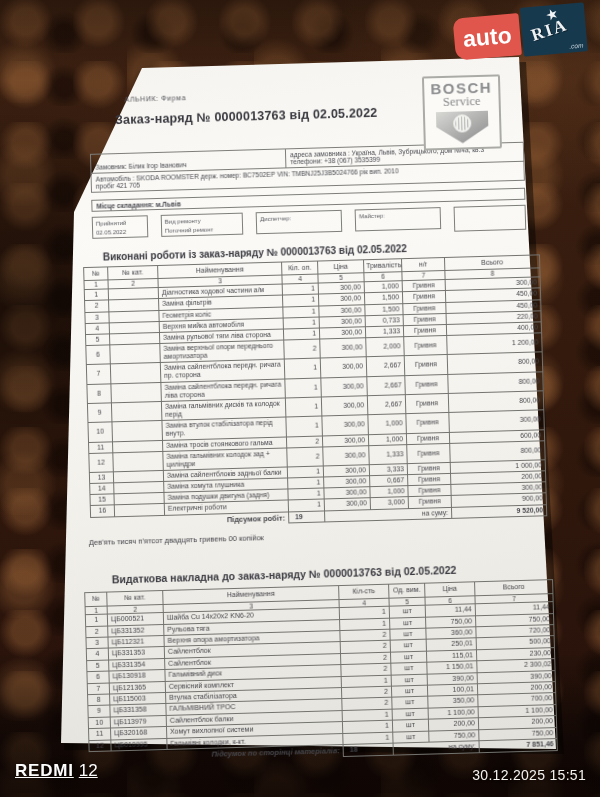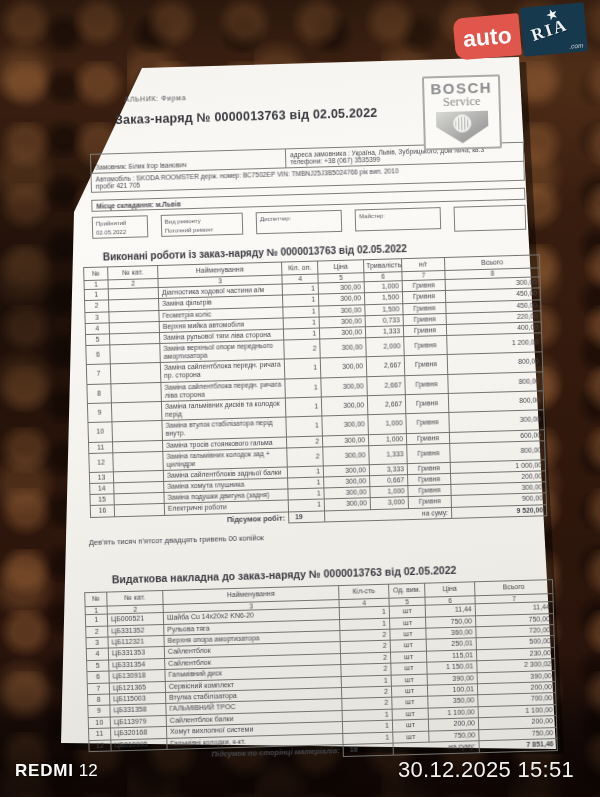--- a/index.html
+++ b/index.html
@@ -73,24 +73,24 @@
   .autoria{position:absolute;top:8px;right:14px;transform:rotate(-5deg);display:flex;align-items:flex-start;}
   .auto-box{background:#e0564c;border-radius:10px 3px 3px 12px;width:66px;height:42px;margin-top:5px;
     display:flex;align-items:center;justify-content:center;color:#fff;font-size:23px;font-weight:600;line-height:1;}
   .ria-box{width:64px;height:49px;background:#17394e;position:relative;margin-left:2px;border-radius:2px;}
   .ria-star{position:absolute;top:1px;left:25px;color:#f2f4f6;font-size:14px;transform:rotate(-18deg);}
   .ria-text{position:absolute;top:15px;left:9px;color:#eef2f5;font-family:"Liberation Serif",serif;
     font-weight:700;font-size:17px;letter-spacing:2px;transform:rotate(-13deg);
     text-shadow:1px 1px 0 rgba(0,0,0,.45);}
   .ria-com{position:absolute;right:4px;bottom:3px;color:#c9d4da;font-size:6.5px;font-style:italic;}
   .wm-left{position:absolute;left:15px;bottom:16px;color:#fdfdfd;font-size:17px;
-    text-shadow:0 0 3px rgba(0,0,0,.6);}
+    text-shadow:0 0 3px rgba(0,0,0,.6);text-decoration:underline;}
   .wm-left .b{font-weight:700;letter-spacing:.8px;}
   .wm-left .m{font-weight:300;margin-left:5px;}
-  .wm-right{position:absolute;right:26px;bottom:14px;color:#f4f2ef;font-size:22px;letter-spacing:.3px;
+  .wm-right{position:absolute;right:14px;bottom:14px;color:#f4f2ef;font-size:14px;letter-spacing:.3px;
     text-shadow:0 0 3px rgba(0,0,0,.6);}
 </style>
 </head>
 <body>
 
 <div class="photo">
   <div class="paper-shadow"></div>
   <div class="paper"></div>
 
   <div class="doc">

